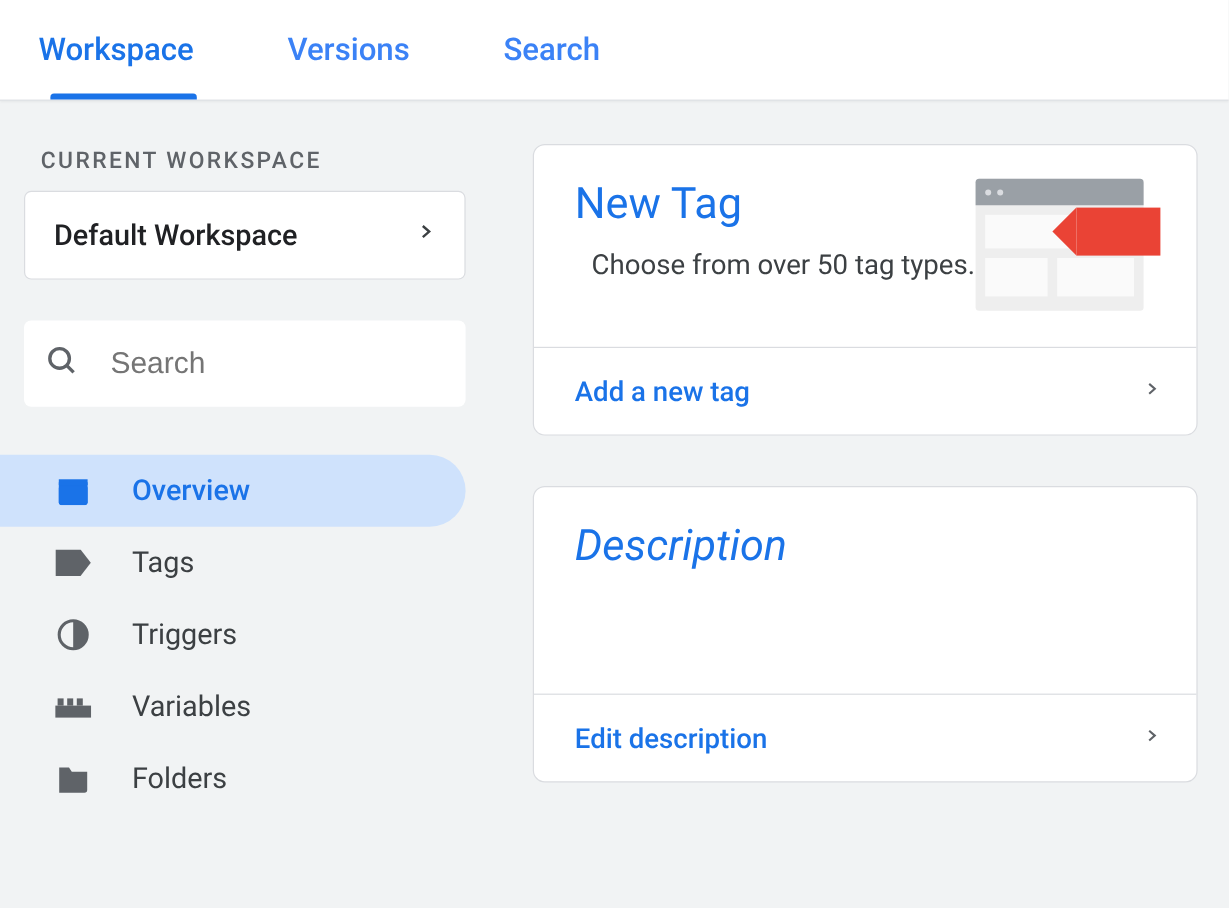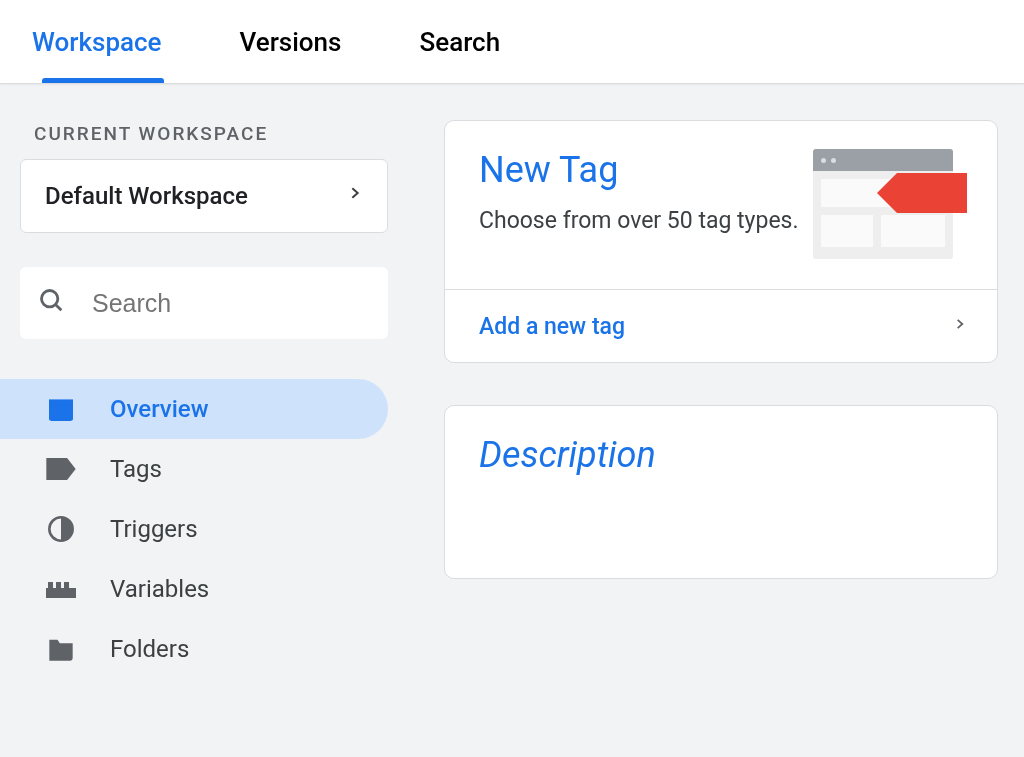--- a/index.html
+++ b/index.html
@@ -19,21 +19,21 @@
     align-items: stretch;
     box-shadow: 0 1px 2px rgba(0,0,0,0.05);
   }
   .tab {
     display: flex;
     align-items: center;
     padding: 0 28px 0 0;
     margin-right: 50px;
     font-size: 26px;
     font-weight: 500;
-    color: #000000;
+    color: #3b82f6;
     cursor: pointer;
     position: relative;
   }
   .tab.active {
     color: #1a73e8;
   }
   .tab.active::after {
     content: "";
     position: absolute;
     bottom: 0;
@@ -133,20 +133,21 @@
   .card-title {
     color: #1a73e8;
     font-size: 36px;
     margin-bottom: 12px;
     font-weight: 400;
   }
   .card-sub {
     color: #3c4043;
     font-size: 23px;
     line-height: 1.55;
+    margin-left: 14px;
   }
   .card-footer {
     border-top: 1px solid #dadce0;
     display: flex;
     align-items: center;
     justify-content: space-between;
     padding: 22px 30px 22px 34px;
     cursor: pointer;
   }
   .card-footer .action {
@@ -306,15 +307,23 @@
               <path d="M8 5l8 7-8 7" fill="none" stroke="#5f6368" stroke-width="3"></path>
             </svg>
         </span>
       </div>
     </div>
 
     <div class="card">
       <div class="desc-body">
         <div class="card-title">Description</div>
       </div>
+      <div class="card-footer">
+        <span class="action">Edit description</span>
+        <span class="chevron">
+          <svg width="14" height="24" viewBox="0 0 24 24">
+              <path d="M8 5l8 7-8 7" fill="none" stroke="#5f6368" stroke-width="3"></path>
+            </svg>
+        </span>
+      </div>
     </div>
   </div>
 </div>
 
 </body></html>

